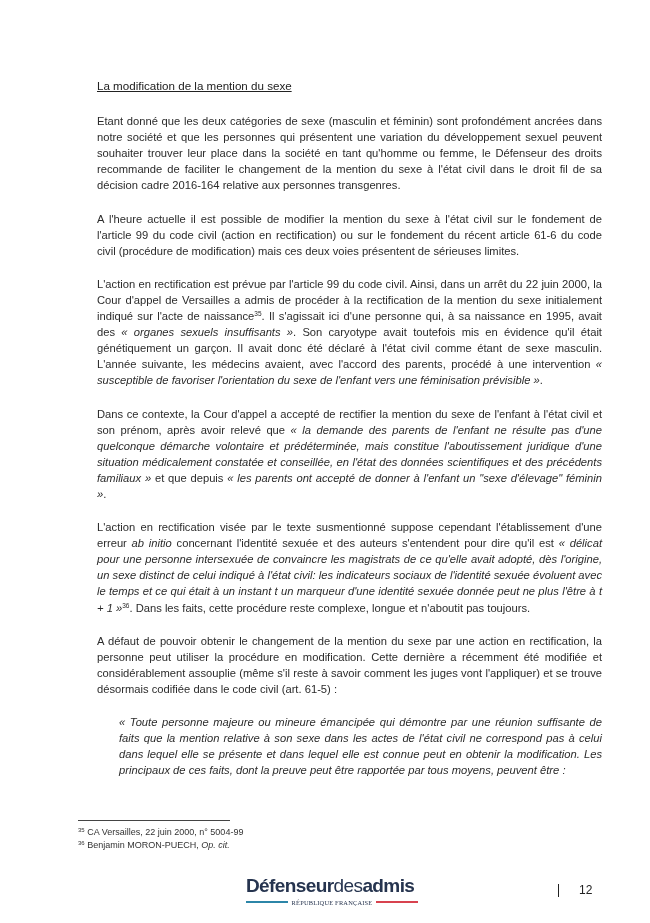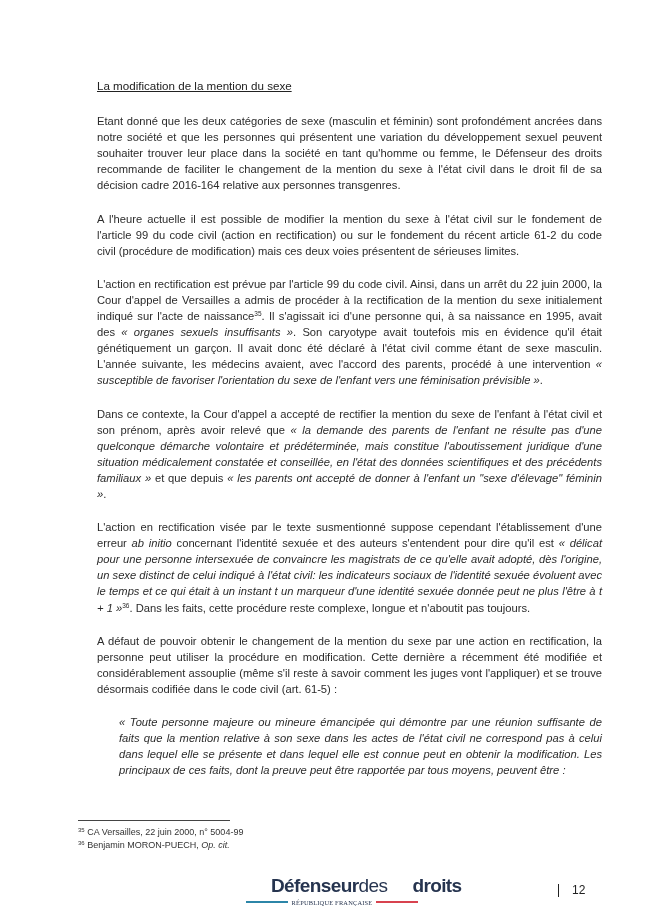--- a/index.html
+++ b/index.html
@@ -29,65 +29,65 @@
     color: #333;
   }
   .footnotes sup { font-size: 6px; vertical-align: 3px; }
   .logo {
     position: absolute; left: 246px; top: 876px; width: 172px;
   }
   .logo-word {
     font-size: 19px; letter-spacing: -0.6px; color: #26344f; line-height: 20px;
     white-space: nowrap;
   }
-  .logo-word .b { font-weight: bold; margin-left: 25px; }
+  .logo-word .b { font-weight: bold; }
   .logo-word .l { font-weight: normal; text-align: center; }
   .logo-sub {
     display: flex; align-items: center; margin-top: 2px; height: 8px;
   }
   .logo-sub .line-blue { flex: 1; height: 2px; background: #2c86a8; }
   .logo-sub .line-red { flex: 1; height: 2px; background: #d8434f; }
   .logo-sub .txt {
     font-family: "Liberation Serif", "DejaVu Serif", serif; font-size: 6.4px;
     color: #26344f; padding: 0 4px; letter-spacing: 0.2px; white-space: nowrap;
   }
   .page-number {
     position: absolute; left: 558px; top: 884px; font-size: 12px; color: #222;
-    border-left: 1.5px solid #222; padding-left: 13px; line-height: 13px;
+    border-left: 1.5px solid #222; padding-left: 20px; line-height: 13px;
   }
 </style>
 </head>
 <body>
 
 <div class="page">
   <div class="heading">La modification de la mention du sexe</div>
 
   <p>Etant donné que les deux catégories de sexe (masculin et féminin) sont profondément ancrées dans notre société et que les personnes qui présentent une variation du développement sexuel peuvent souhaiter trouver leur place dans la société en tant qu'homme ou femme, le Défenseur des droits recommande de faciliter le changement de la mention du sexe à l'état civil dans le droit fil de sa décision cadre 2016-164 relative aux personnes transgenres.</p>
 
-  <p>A l'heure actuelle il est possible de modifier la mention du sexe à l'état civil sur le fondement de l'article 99 du code civil (action en rectification) ou sur le fondement du récent article 61-2 du code civil (procédure de modification) mais ces deux voies présentent de sérieuses limites.</p>
+  <p>A l'heure actuelle il est possible de modifier la mention du sexe à l'état civil sur le fondement de l'article 99 du code civil (action en rectification) ou sur le fondement du récent article 61-6 du code civil (procédure de modification) mais ces deux voies présentent de sérieuses limites.</p>
 
   <p><span>L'action en rectification est prévue par l'article 99 du code civil. Ainsi, dans un arrêt du 22 juin 2000, la Cour d'appel de Versailles a admis de procéder à la rectification de la mention du sexe initialement indiqué sur l'acte de naissance</span><sup>35</sup><span>. Il s'agissait ici d'une personne qui, à sa naissance en 1995, avait des </span><em>« organes sexuels insuffisants »</em><span>. Son caryotype avait toutefois mis en évidence qu'il était génétiquement un garçon. Il avait donc été déclaré à l'état civil comme étant de sexe masculin. L'année suivante, les médecins avaient, avec l'accord des parents, procédé à une intervention </span><em>« susceptible de favoriser l'orientation du sexe de l'enfant vers une féminisation prévisible »</em><span>.</span></p>
 
   <p><span>Dans ce contexte, la Cour d'appel a accepté de rectifier la mention du sexe de l'enfant à l'état civil et son prénom, après avoir relevé que </span><em>« la demande des parents de l'enfant ne résulte pas d'une quelconque démarche volontaire et prédéterminée, mais constitue l'aboutissement juridique d'une situation médicalement constatée et conseillée, en l'état des données scientifiques et des précédents familiaux »</em><span> et que depuis </span><em>« les parents ont accepté de donner à l'enfant un "sexe d'élevage" féminin »</em><span>.</span></p>
 
   <p><span>L'action en rectification visée par le texte susmentionné suppose cependant l'établissement d'une erreur </span><em>ab initio</em><span> concernant l'identité sexuée et des auteurs s'entendent pour dire qu'il est </span><em>« délicat pour une personne intersexuée de convaincre les magistrats de ce qu'elle avait adopté, dès l'origine, un sexe distinct de celui indiqué à l'état civil: les indicateurs sociaux de l'identité sexuée évoluent avec le temps et ce qui était à un instant t un marqueur d'une identité sexuée donnée peut ne plus l'être à t + 1 »</em><sup>36</sup><span>. Dans les faits, cette procédure reste complexe, longue et n'aboutit pas toujours.</span></p>
 
   <p>A défaut de pouvoir obtenir le changement de la mention du sexe par une action en rectification, la personne peut utiliser la procédure en modification. Cette dernière a récemment été modifiée et considérablement assouplie (même s'il reste à savoir comment les juges vont l'appliquer) et se trouve désormais codifiée dans le code civil (art. 61-5) :</p>
 
   <p class="quote"><em>« Toute personne majeure ou mineure émancipée qui démontre par une réunion suffisante de faits que la mention relative à son sexe dans les actes de l'état civil ne correspond pas à celui dans lequel elle se présente et dans lequel elle est connue peut en obtenir la modification. Les principaux de ces faits, dont la preuve peut être rapportée par tous moyens, peuvent être :</em></p>
 </div>
 
 <div class="footnote-rule"></div>
 <div class="footnotes">
   <div><sup>35</sup><span> CA Versailles, 22 juin 2000, n° 5004-99</span></div>
   <div><sup>36</sup><span> Benjamin MORON-PUECH, </span><em>Op. cit.</em></div>
 </div>
 
 <div class="logo">
-  <div class="logo-word"><span class="b">Défenseur</span><span class="l">des</span><span class="b">droits</span></div>
+  <div class="logo-word"><span class="b">Défenseur</span><span class="l">des</span><span class="b">admis</span></div>
   <div class="logo-sub">
     <span class="line-blue"></span>
     <span class="txt">RÉPUBLIQUE FRANÇAISE</span>
     <span class="line-red"></span>
   </div>
 </div>
 
 <div class="page-number">12</div>
 
 </body></html>

